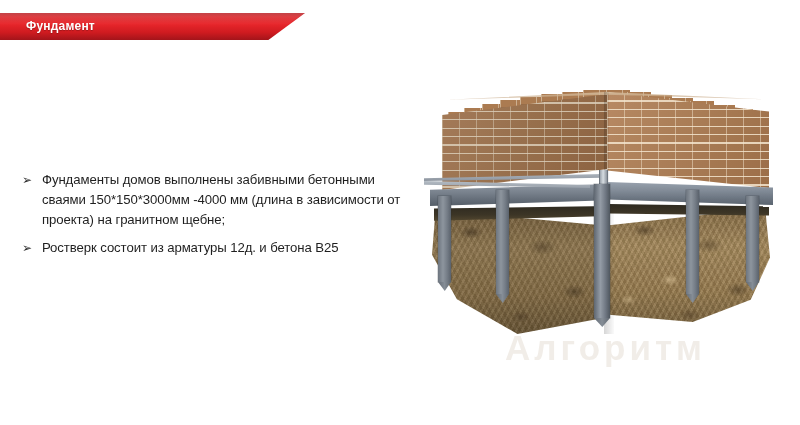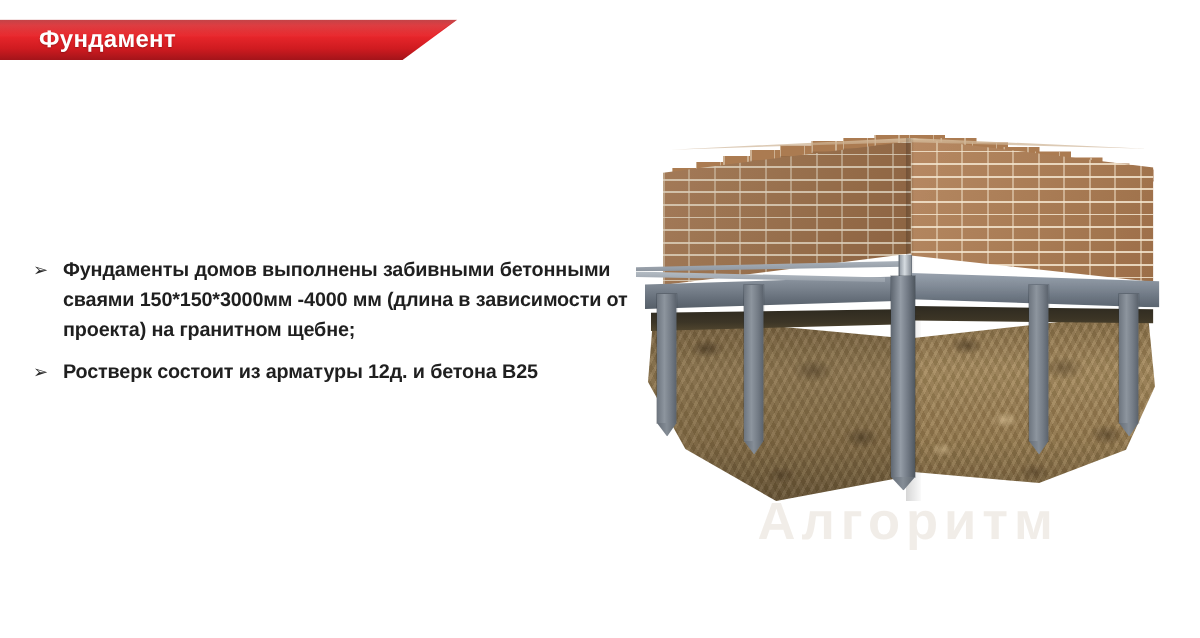--- a/index.html
+++ b/index.html
@@ -52,21 +52,21 @@
     clip-path: polygon(0 0, 100% 0, 94% 100%, 0 100%);
     pointer-events: none;
   }
   .banner-title {
     position: absolute;
     left: 26px;
     top: 0;
     height: 27px;
     line-height: 27px;
     color: #ffffff;
-    font-size: 16px;
+    font-size: 12px;
     font-weight: 700;
     letter-spacing: 0.2px;
     white-space: nowrap;
     text-shadow: 0 1px 1px rgba(0,0,0,0.25);
   }
 
   
   .bullets {
     position: absolute;
     left: 22px;
@@ -84,21 +84,21 @@
     color: #2b2b2b;
     font-size: 12px;
     line-height: 20px;
     font-family: "DejaVu Sans", sans-serif;
   }
   .bullet-text {
     flex: 1 1 auto;
     color: #1f1f1f;
     font-size: 13.2px;
     line-height: 20px;
-    font-weight: 700;
+    font-weight: 400;
     letter-spacing: -0.1px;
   }
 
   
   .illustration {
     position: absolute;
     left: 424px;
     top: 78px;
     width: 352px;
     height: 262px;

